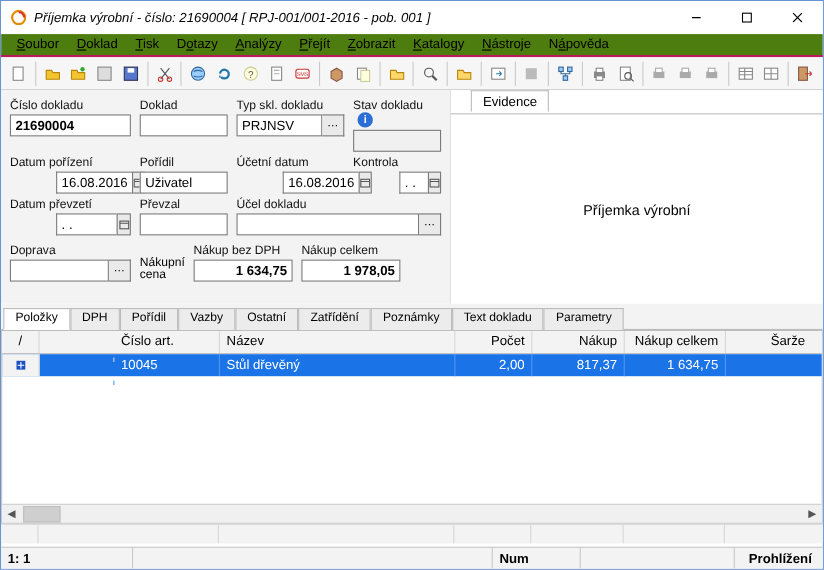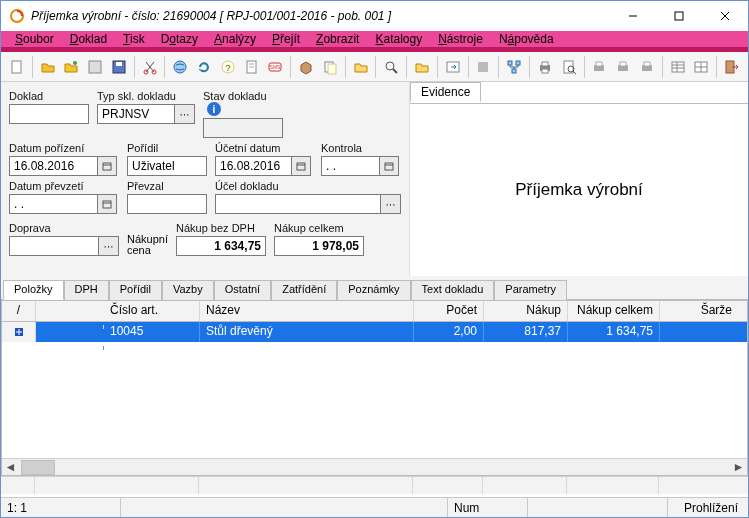--- a/index.html
+++ b/index.html
@@ -31,24 +31,24 @@
   .titlebar .title { flex: 1; font-size: 12px; }
   .winbtn {
     width: 46px; height: 30px;
     display: flex; align-items:center; justify-content:center;
     font-family: "Segoe UI Symbol", sans-serif;
     font-size: 10px;
   }
   .menubar {
     display:flex;
     padding: 0 6px;
-    border-bottom: 5px solid #be185d;
-    background:#ec4899;
+    border-bottom: 2px solid #be185d;
+    background:#4d7c0f;
     height: 21px;
-    align-items:center;
+    align-items:flex-start;
   }
   .menubar .menuitem {
     padding: 2px 8px;
   }
   .menubar .menuitem .ul { text-decoration: underline; }
   .toolbar {
     display:flex;
     align-items:center;
     padding: 3px 4px;
     border-bottom: 1px solid #d0d0d0;
@@ -67,45 +67,45 @@
     height: 194px;
   }
   .form-panel {
     padding: 8px 8px;
     border-right: 1px solid #e0e0e0;
     flex: 0 0 398px;
     background:#f3f3f3;
   }
   .evidence-panel { flex:1; position:relative; background:#fff;}
   .tab-ev {
-    position:absolute; top:0; left:0;
+    position:absolute; top:0; left:18px;
     border:1px solid #bcbcbc;border-bottom:1px solid #fff;
     background:#fff;
     padding:2px 10px;
     font-size:12px;
   }
   .ev-body {
     position:absolute; top:21px; left:0;right:0;bottom:0;
     border-top:1px solid #bcbcbc;
     display:flex;align-items:center;justify-content:center;
-    font-size:17px;
+    font-size:13px;
   }
   .form-row { display:flex; gap:8px; margin-bottom:4px;}
   .fgroup { display:flex; flex-direction:column; }
   .lbl { font-size:11px; color:#111; margin-bottom:2px;}
   .fld {
     border:1px solid #7a7a7a;
     background:#fff;
     height:20px;
     padding:2px 4px;
     font-size:12px;
   }
   .fld.readonly { background:#f0f0f0; }
   .fld.bold { font-weight:bold; }
-  .datefld { display:flex; }
+  .datefld { display:flex;margin-left:42px; }
   .datefld .fld { border-right:none; width:68px;}
   .datebtn {
     width:20px;height:20px;border:1px solid #7a7a7a;
     background:#eaeaea;
     display:flex;align-items:center;justify-content:center;font-size:8px;
   }
   .dots {
     width:20px;height:20px;border:1px solid #7a7a7a;border-left:none;
     background:#eaeaea;font-size:10px;display:flex;align-items:center;justify-content:center;
   }
@@ -162,21 +162,21 @@
   .scrollx .thumb{height:15px;width:34px;background:#cfcfcf;margin-left:2px;border:1px solid #bfbfbf;}
   .gridfooter {
     display:flex; height:18px;background:#f3f3f3;border-top:1px solid #d0d0d0;
   }
   .gridfooter .cell { border-right:1px solid #d7d7d7; }
   .statusbar {
     position:absolute;left:0;right:0;bottom:0;height:20px;
     border-top:1px solid #c9c9c9;background:#f3f3f3;
     display:flex;align-items:center;font-size:12px;
   }
-  .statusbar .sseg { padding:0 6px; border-right:1px solid #c9c9c9; height:100%; display:flex;align-items:center;}
+  .statusbar .sseg { padding:0 6px; border-right:1px solid #c9c9c9; height:100%; display:flex;align-items:center;font-weight:bold;}
   svg { display:block; }
 </style>
 </head>
 <body>
 
 <div class="titlebar">
   <span class="app-icon">
     <svg width="14" height="14">
         <circle cx="7" cy="7" r="6" fill="none" stroke="#e28a00" stroke-width="2"></circle>
         <path d="M7 2 A5 5 0 0 1 12 7" stroke="#d33" stroke-width="2" fill="none"></path>
@@ -392,20 +392,24 @@
       <svg width="16" height="16">
         <rect x="2" y="2" width="8" height="12" fill="#c96" stroke="#854"></rect>
         <path d="M8 8h6m0 0-2-2m2 2-2 2" stroke="#c33" fill="none"></path>
       </svg>
     </div>
   </div>
 
 <div class="content-area">
   <div class="form-panel">
     <div class="form-row">
+      <div class="fgroup" style="width:110px">
+        <span class="lbl">Číslo dokladu</span>
+        <div class="fld bold">21690004</div>
+      </div>
       <div class="fgroup" style="width:80px">
         <span class="lbl">Doklad</span>
         <div class="fld"></div>
       </div>
       <div class="fgroup" style="width:98px">
         <span class="lbl">Typ skl. dokladu</span>
         <div style="display:flex">
           <div class="fld" style="flex:1">PRJNSV</div>
           <div class="dots">⋯</div>
         </div>

